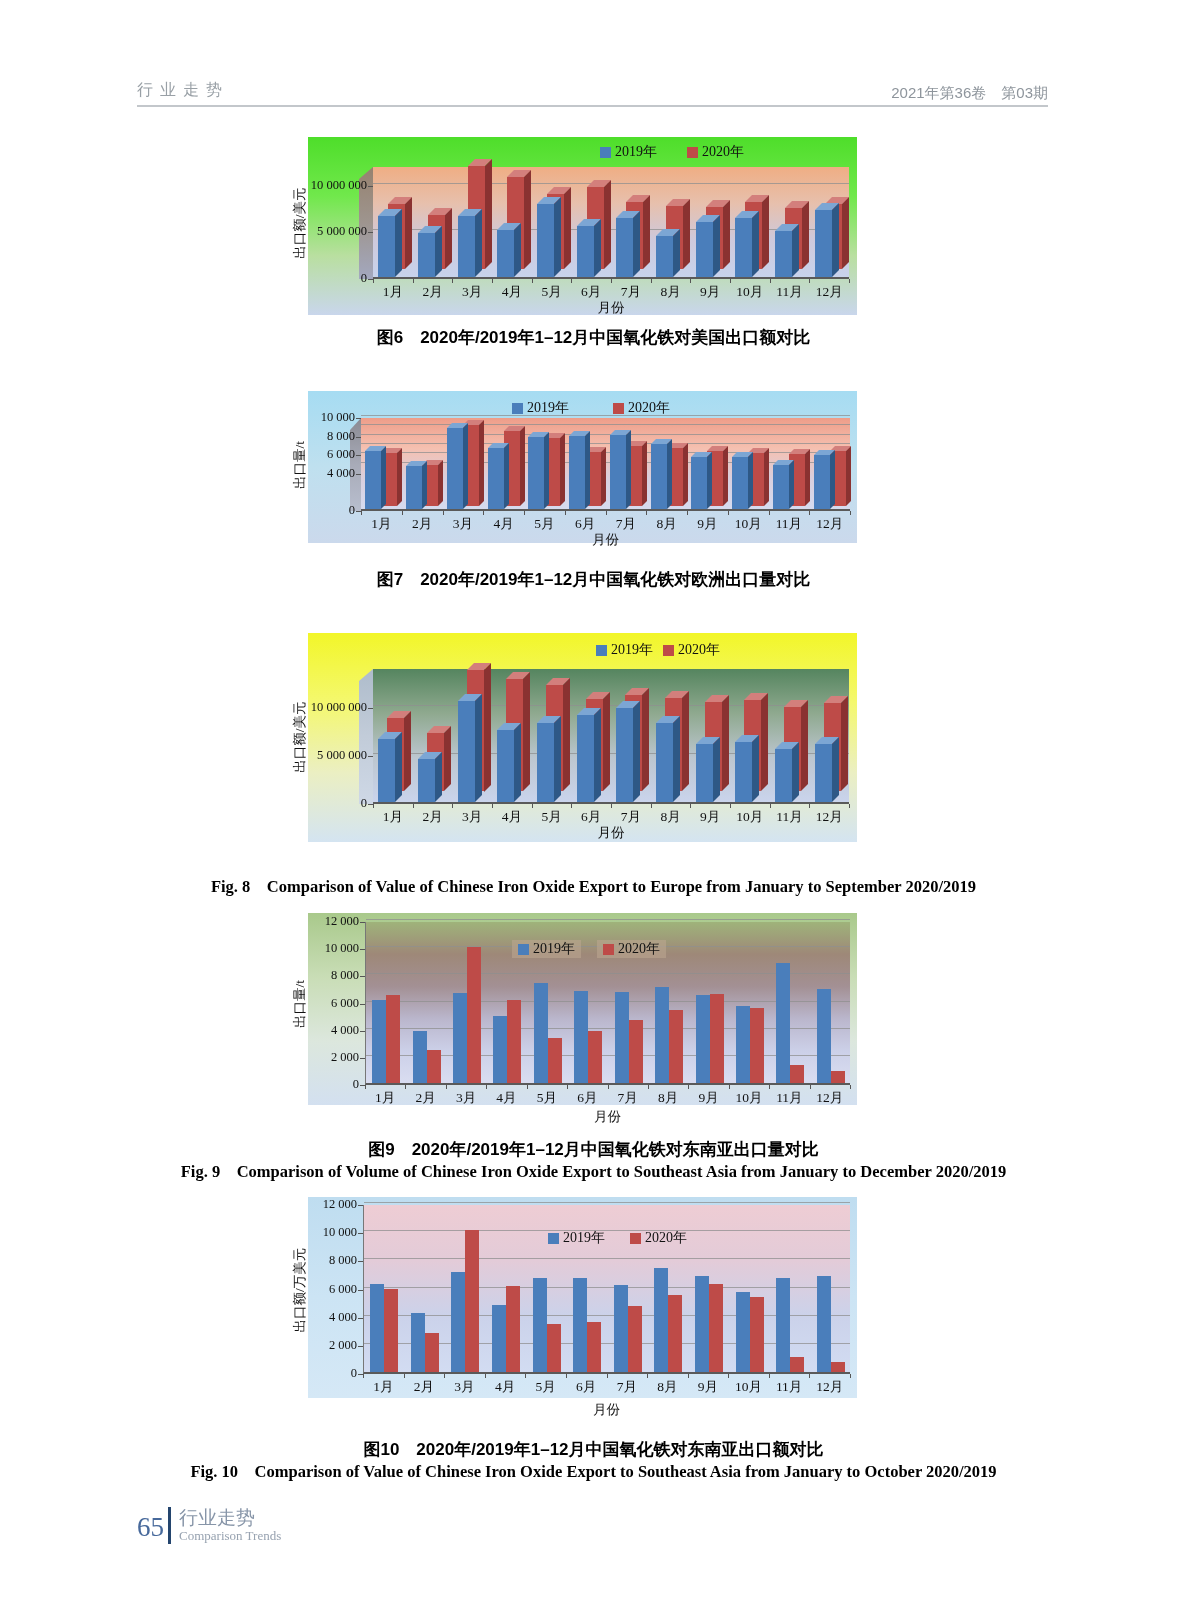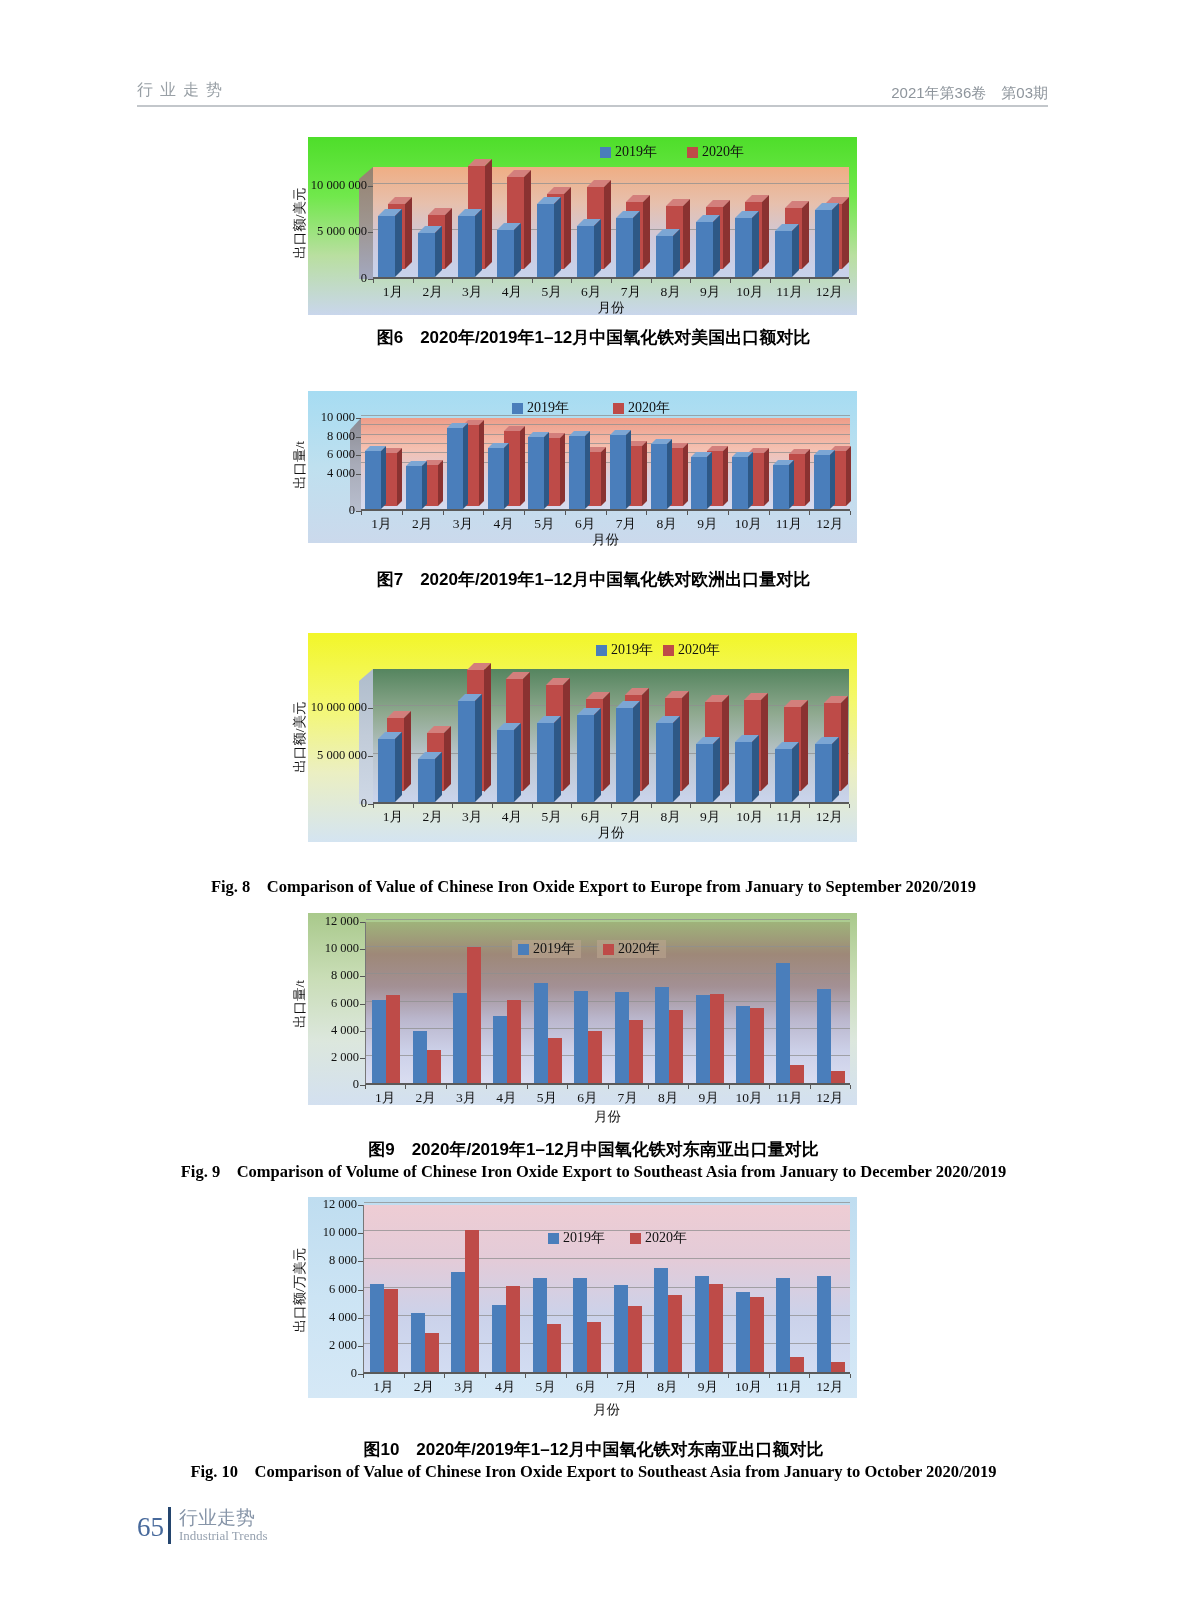--- a/index.html
+++ b/index.html
@@ -606,14 +606,14 @@
           <span class="lt">2020年</span>
         </span>
       </div>
     </div>
   <div class="cap-zh" style="top:1438px">图10  2020年/2019年1–12月中国氧化铁对东南亚出口额对比</div>
   <div class="cap-en" style="top:1462px">Fig. 10  Comparison of Value of Chinese Iron Oxide Export to Southeast Asia from January to October 2020/2019</div>
 
   <div class="ftr-num">65</div>
   <div class="ftr-bar"></div>
   <div class="ftr-zh">行业走势</div>
-  <div class="ftr-en">Industrial Trends</div>
+  <div class="ftr-en">Comparison Trends</div>
 </div>
 
 </body></html>

